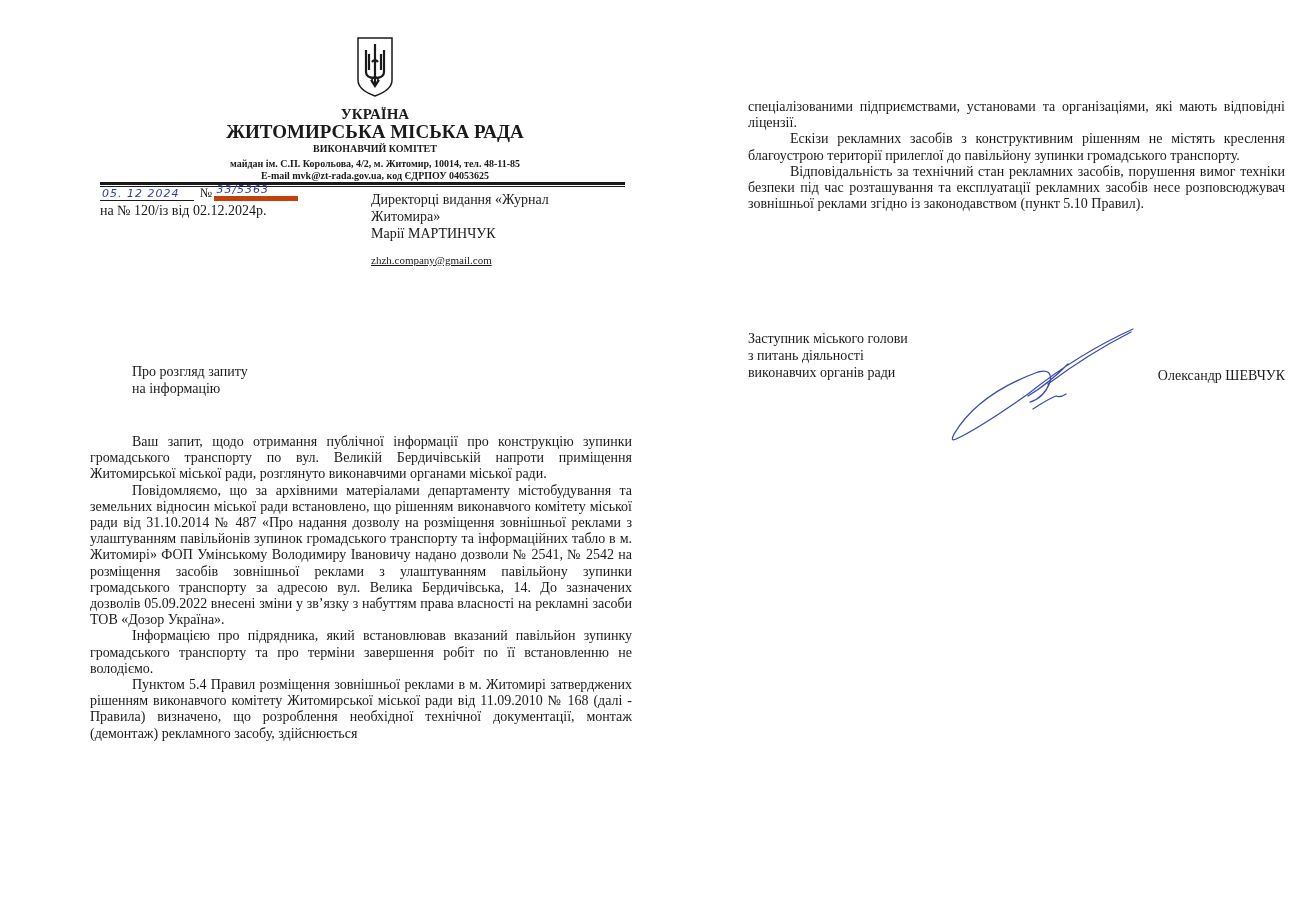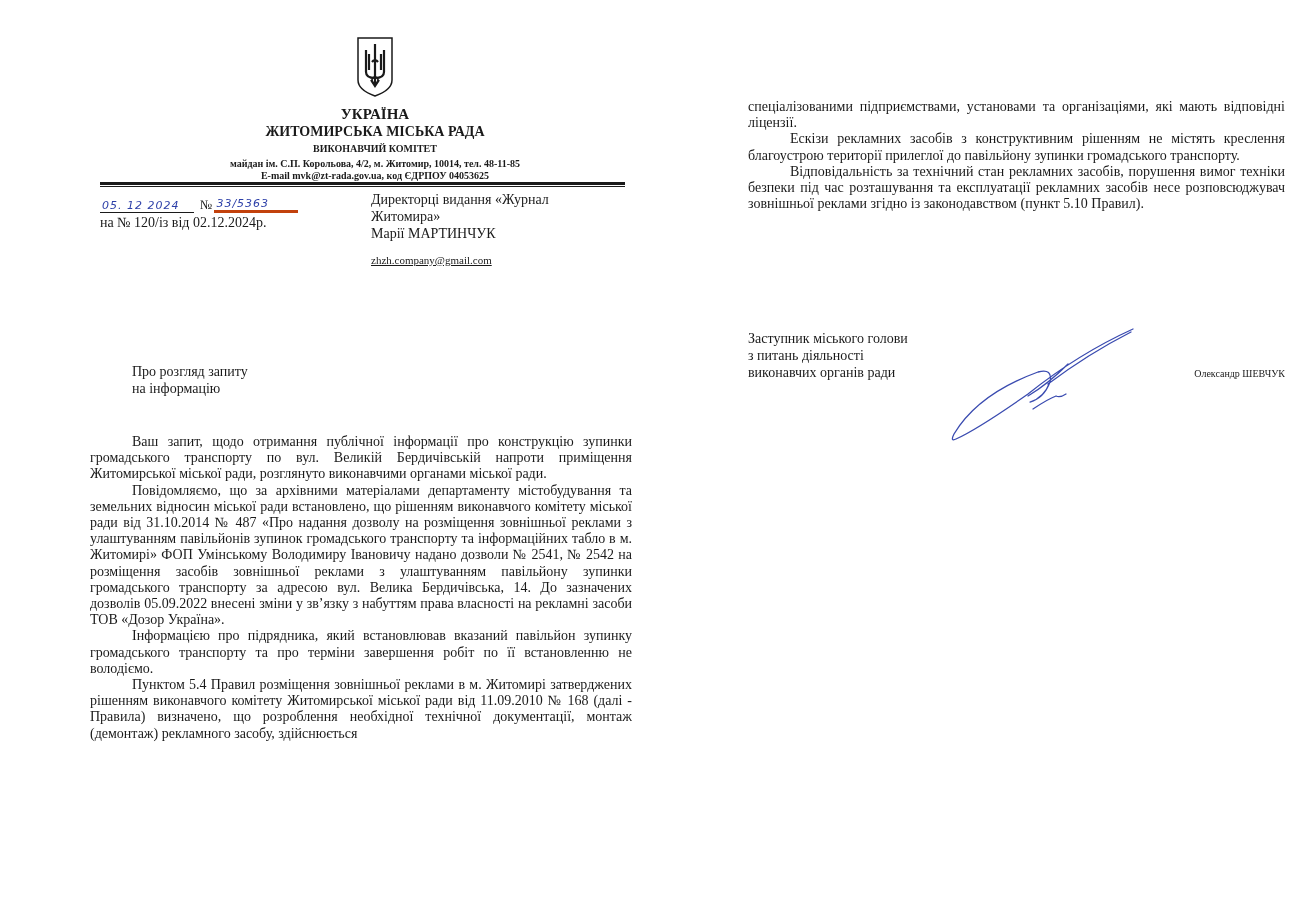--- a/index.html
+++ b/index.html
@@ -7,50 +7,50 @@
       width: 1300px; height: 921px; position: relative; overflow: hidden;
       font-family: "Liberation Serif", serif; color: #1a1a1a;
     }
     .page { position: absolute; top: 0; }
     .left-page { left: 0; width: 650px; height: 921px; }
     .right-page { left: 650px; width: 650px; height: 921px; margin-top: 24px; }
 
     .letterhead { position: absolute; left: 120px; width: 510px; top: 36px; text-align: center; }
     .emblem { width: 40px; height: 62px; margin: 0 auto; display: block; }
     .lh-country { font-weight: bold; font-size: 15px; margin-top: 8px; line-height: 17px; }
-    .lh-council { font-weight: bold; font-size: 14px; line-height: 17px; }
+    .lh-council { font-weight: bold; font-size: 19px; line-height: 17px; }
     .lh-committee { font-weight: bold; font-size: 10px; line-height: 17px; }
     .lh-address { font-weight: bold; font-size: 10px; line-height: 12px; margin-top: 1px; }
     .lh-email { font-weight: bold; font-size: 10px; line-height: 12px; }
     .lh-rule { position: absolute; left: 100px; width: 525px; top: 182px; height: 3px; background: #1a1a1a; }
     .lh-rule2 { position: absolute; left: 100px; width: 525px; top: 186px; height: 1px; background: #1a1a1a; }
 
     .reg { position: absolute; left: 100px; top: 185px; font-size: 14px; }
-    .reg-line { display: flex; align-items: flex-end; height: 28px; }
+    .reg-line { display: flex; align-items: flex-end; height: 16px; }
     .hand { font-family: "DejaVu Sans", sans-serif; font-style: italic; color: #2c3fa8; font-size: 11px; letter-spacing: 1px; }
     .reg-date { display: inline-block; width: 92px; border-bottom: 1px solid #1a1a1a; padding-left: 2px; }
     .reg-no-label { margin: 0 2px 0 6px; font-size: 13px; }
-    .reg-no { display: inline-block; width: 82px; border-bottom: 3px solid #c2410c; padding-left: 2px; }
+    .reg-no { display: inline-block; width: 82px; border-bottom: 5px solid #c2410c; padding-left: 2px; }
     .reg-ref { margin-top: 2px; font-size: 14px; }
 
     .addressee { position: absolute; left: 371px; top: 191px; font-size: 14px; line-height: 17px; width: 250px; }
     .addressee .email { margin-top: 10px; font-size: 11px; text-decoration: underline; }
 
     .subject { position: absolute; left: 132px; top: 363px; font-size: 14px; line-height: 17px; }
 
     .body-text { position: absolute; left: 90px; width: 542px; font-size: 14px; line-height: 16.2px; text-align: justify; }
     .body-text p { margin: 0; text-indent: 42px; }
 
     .r-body { position: absolute; left: 98px; width: 537px; top: 75px; font-size: 14px; line-height: 16.2px; text-align: justify; }
     .r-body p { margin: 0; text-indent: 42px; }
     .r-body p.cont { text-indent: 0; }
 
     .signer { position: absolute; left: 98px; top: 306px; font-size: 14px; line-height: 17px; }
     .signature { position: absolute; left: 298px; top: 300px; width: 200px; height: 125px; }
-    .signer-name { position: absolute; right: 15px; top: 344px; font-size: 10px; }
+    .signer-name { position: absolute; right: 15px; top: 344px; font-size: 14px; }
   </style>
 </head>
 <body>
 
 <div class="page left-page">
 
   <div class="letterhead">
     <svg class="emblem" viewBox="0 0 40 62">
       <path d="M3 2 H37 V44 Q37 54 20 60 Q3 54 3 44 Z" fill="none" stroke="#1a1a1a" stroke-width="1.5"></path>
       <path d="M20 8 L20 48 M11 14 L11 36 Q11 42 20 42 Q29 42 29 36 L29 14 M14 18 L14 34 M26 18 L26 34 M16 44 L20 50 L24 44 M17 26 Q20 22 23 26" fill="none" stroke="#1a1a1a" stroke-width="2.2"></path>

